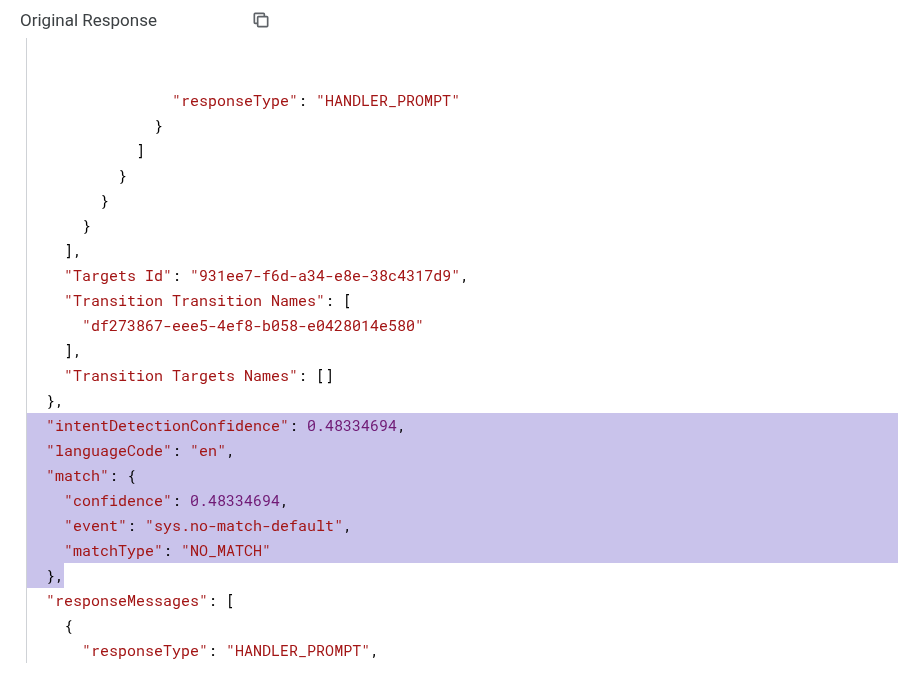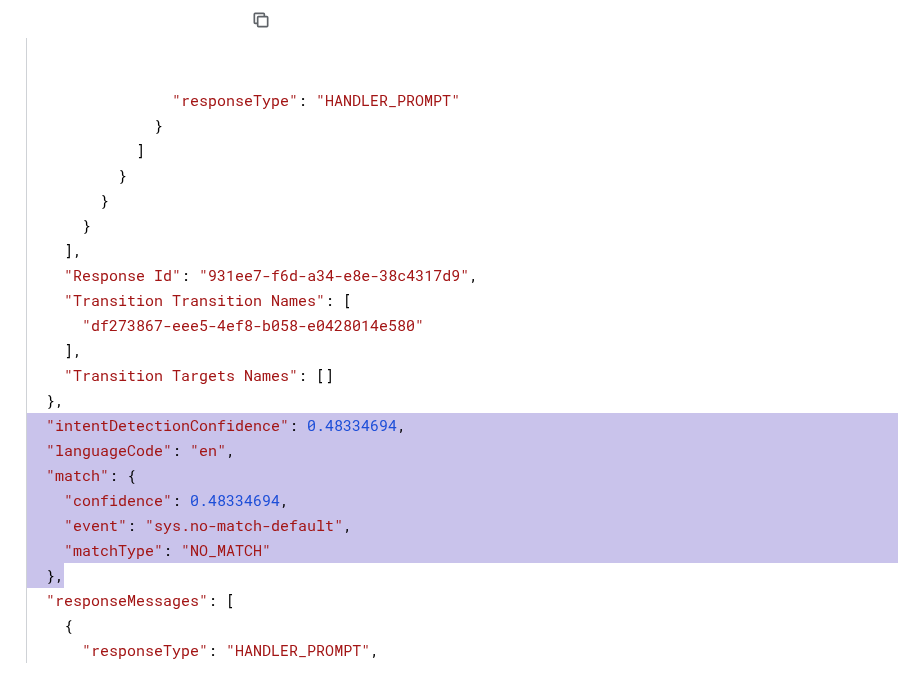--- a/index.html
+++ b/index.html
@@ -44,57 +44,58 @@
   .border-line {
     position: absolute;
     left: 26px;
     top: 0;
     bottom: 0;
     width: 1px;
     background: #cfd2d6;
   }
   .key { color: #a31515; }
   .str { color: #a31515; }
-  .num { color: #1d4ed8; }
+  .num { color: #701a75; }
   .hl-block {
     background: #c9c3eb;
     display: block;
     margin-left: -2px;
     padding-left: 2px;
     width: 870px;
   }
   .hl-last {
     display: inline-block;
     background: #c9c3eb;
     margin-left: -2px;
     padding-left: 2px;
   }
 </style>
 </head>
 <body>
 
 <div class="header">
+  <span class="header-title">Original Response</span>
   <span class="copy-btn">
     <svg width="20" height="20" viewBox="0 0 24 24" fill="none" stroke="#5f6368" stroke-width="2">
       <rect x="8" y="8" width="12" height="12" rx="1"></rect>
       <path d="M16 8 V5 a1 1 0 0 0 -1 -1 H5 a1 1 0 0 0 -1 1 v10 a1 1 0 0 0 1 1 h3"></path>
     </svg>
   </span>
 </div>
 
 <div class="code-area">
 <div class="border-line"></div>
 <span>                <span class="key">"responseType"</span>: <span class="str">"<span>HANDLER_PROMPT</span>"</span></span>
 <span>              }</span>
 <span>            ]</span>
 <span>          }</span>
 <span>        }</span>
 <span>      }</span>
 <span>    ],</span>
-<span>    <span class="key">"<span>Response Id</span>"</span>: <span class="str">"<span>931ee7-f6d-a34-e8e-38c4317d9</span>"</span>,</span>
+<span>    <span class="key">"<span>Targets Id</span>"</span>: <span class="str">"<span>931ee7-f6d-a34-e8e-38c4317d9</span>"</span>,</span>
 <span>    <span class="key">"<span>Transition Transition Names</span>"</span>: [</span>
 <span>      <span class="str">"<span>df273867-eee5-4ef8-b058-e0428014e580</span>"</span></span>
 <span>    ],</span>
 <span>    <span class="key">"<span>Transition Targets Names</span>"</span>: []</span>
 <span>  },</span>
 <span class="hl-block">  <span class="key">"<span>intentDetectionConfidence</span>"</span>: <span class="num">0.48334694</span>,</span><span class="hl-block">  <span class="key">"<span>languageCode</span>"</span>: <span class="str">"<span>en</span>"</span>,</span><span class="hl-block">  <span class="key">"<span>match</span>"</span>: {</span><span class="hl-block">    <span class="key">"<span>confidence</span>"</span>: <span class="num">0.48334694</span>,</span><span class="hl-block">    <span class="key">"<span>event</span>"</span>: <span class="str">"<span>sys.no-match-default</span>"</span>,</span><span class="hl-block">    <span class="key">"<span>matchType</span>"</span>: <span class="str">"<span>NO_MATCH</span>"</span></span><span class="hl-last">  },</span>
 <span>  <span class="key">"<span>responseMessages</span>"</span>: [</span>
 <span>    {</span>
 <span>      <span class="key">"<span>responseType</span>"</span>: <span class="str">"<span>HANDLER_PROMPT</span>"</span>,</span>
 

